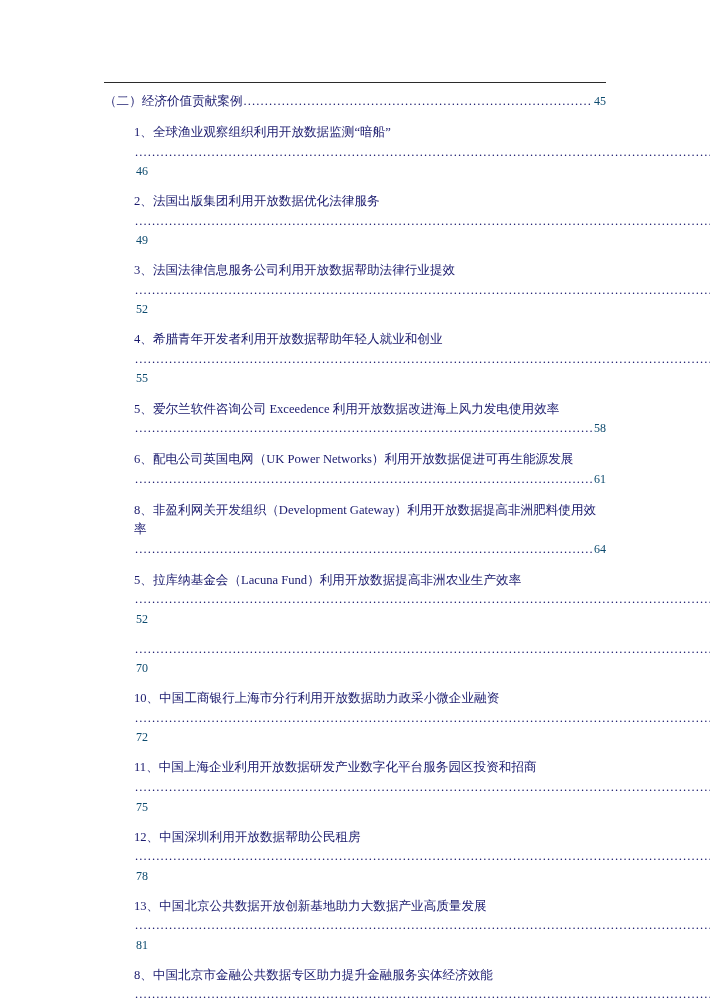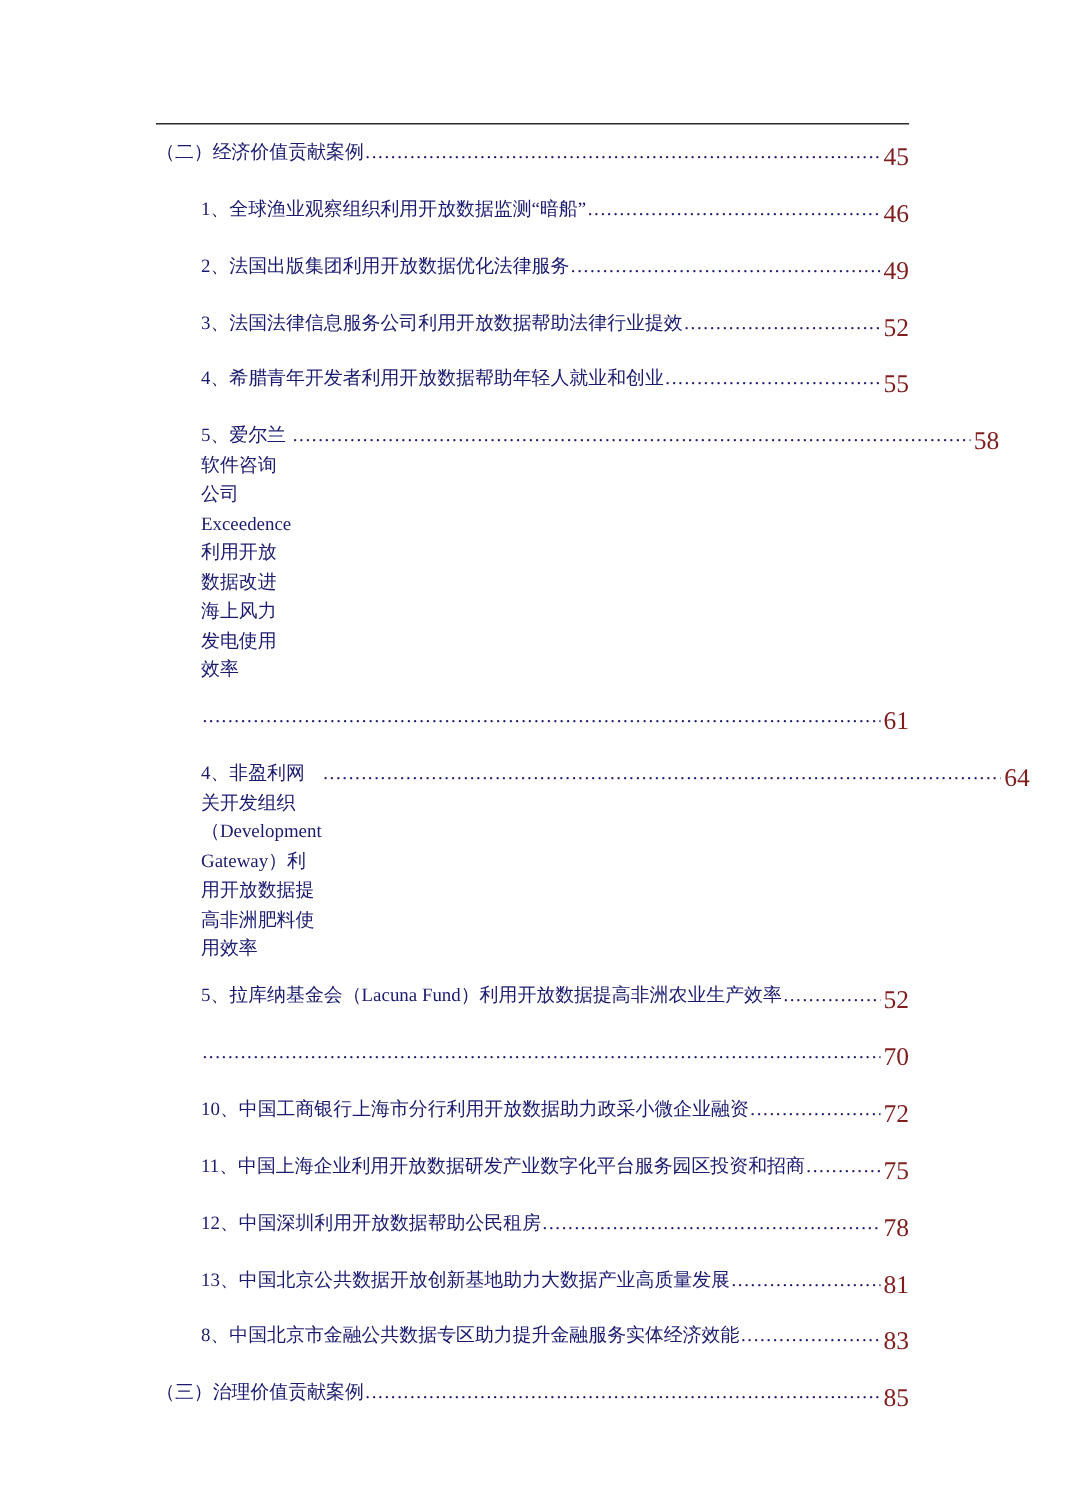--- a/index.html
+++ b/index.html
@@ -36,20 +36,21 @@
     font-size: 12.6px;
     line-height: 1.55;
     margin-bottom: 11.5px;
     white-space: nowrap;
   }
   .toc-entry.level1 {
     padding-left: 0;
   }
   .toc-entry.level2 {
     padding-left: 30px;
+    flex-direction: column;
   }
   .toc-entry.wrap {
     white-space: normal;
   }
   .entry-text {
     flex: 0 1 auto;
   }
   .dots {
     flex: 1 1 auto;
     overflow: hidden;
@@ -57,22 +58,22 @@
     letter-spacing: 1.1px;
     color: #1a1a6e;
     font-size: 12.6px;
     padding: 0 1px;
     min-width: 6px;
   }
   .page-num {
     flex: 0 0 auto;
     text-align: right;
     padding-left: 2px;
-    color: #7f1d1d;
-    font-size: 17px;
+    color: #0c4a6e;
+    font-size: 12px;
   }
   
   .toc-entry.wrap .entry-text {
     display: block;
     width: 100%;
     font-family: Liberation Serif, serif;
   }
   .toc-entry.wrap .tail {
     display: flex;
     width: 100%;
@@ -114,27 +115,28 @@
         <span class="page-num">55</span>
       </div>
       <div class="toc-entry level2 wrap">
         <span class="entry-text">5、爱尔兰软件咨询公司 Exceedence 利用开放数据改进海上风力发电使用效率</span>
         <span class="tail">
           <span class="dots">....................................................................................................................................................................................</span>
           <span class="page-num">58</span>
         </span>
       </div>
       <div class="toc-entry level2 wrap">
+        <span class="entry-text">6、配电公司英国电网（UK Power Networks）利用开放数据促进可再生能源发展</span>
         <span class="tail">
           <span class="dots">....................................................................................................................................................................................</span>
           <span class="page-num">61</span>
         </span>
       </div>
       <div class="toc-entry level2 wrap">
-        <span class="entry-text">4、非盈利网关开发组织（Development Gateway）利用开放数据提高非洲肥料使用效率</span>
+        <span class="entry-text">8、非盈利网关开发组织（Development Gateway）利用开放数据提高非洲肥料使用效率</span>
         <span class="tail">
           <span class="dots">....................................................................................................................................................................................</span>
           <span class="page-num">64</span>
         </span>
       </div>
       <div class="toc-entry level2">
         <span class="entry-text">5、拉库纳基金会（Lacuna Fund）利用开放数据提高非洲农业生产效率</span>
         <span class="dots">....................................................................................................................................................................................</span>
         <span class="page-num">52</span>
       </div>

